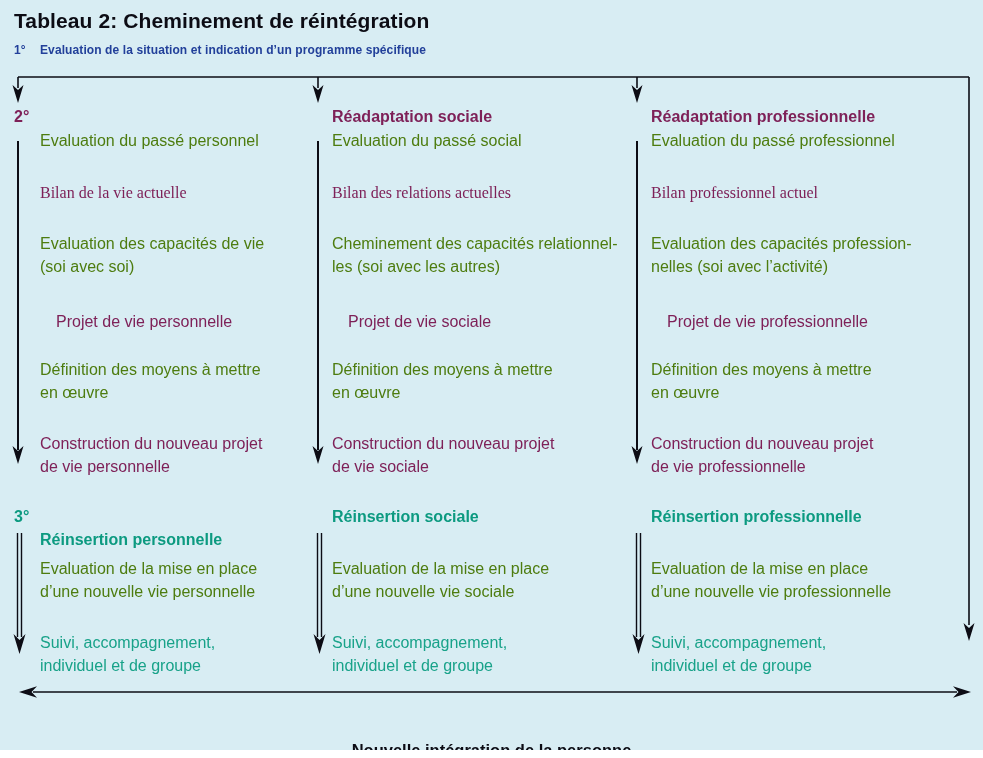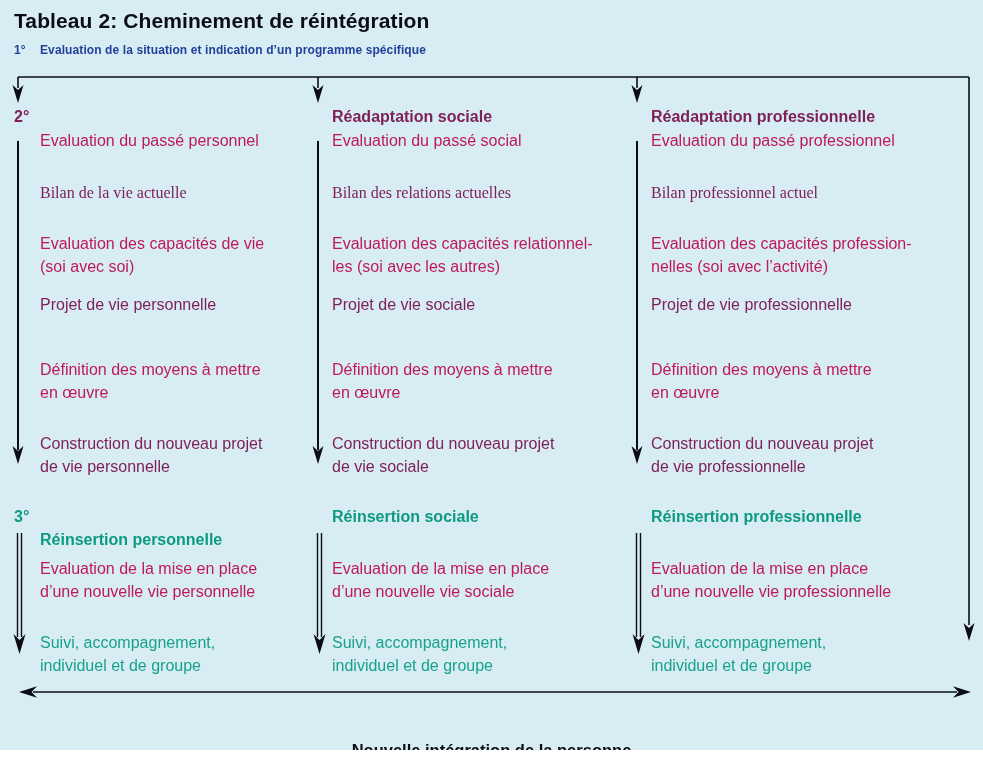--- a/index.html
+++ b/index.html
@@ -21,23 +21,23 @@
   }
   .step1 .num{display:inline-block;width:26px;}
   .col{position:absolute;top:0;width:325px;}
   .c0{left:40px;} .c1{left:332px;} .c2{left:651px;}
   .row{
     position:absolute;left:0;
     white-space:pre-line;
     font-size:16px;line-height:22.6px;letter-spacing:0px;
   }
   .r-h2{top:106px;} .r-i1{top:130px;} .r-i2{top:182px;font-family:Liberation Serif, serif;} .r-i3{top:233px;}
-  .r-i4{top:294px;} .r-i5{top:359px;} .r-i6{top:433px;} .r-h3{top:506px;}
+  .r-i4{top:311px;margin-left:16px;} .r-i5{top:359px;} .r-i6{top:433px;} .r-h3{top:506px;}
   .r-i7{top:558px;} .r-i8{top:632px;}
-  .dark{color:#be185d;}
+  .dark{color:#4d7c0f;}
   .plum{color:#7e2158;}
   .tealitem{color:#18a289;}
   .h2row{font-weight:bold;color:#7e2158;}
   .h3row{font-weight:bold;color:#0c9a80;}
   .numtag{position:absolute;left:-26px;top:0;}
   .caption{
     position:absolute;left:0;top:705px;width:983px;
     text-align:center;font-size:16.5px;font-weight:bold;color:#0c0c14;margin-top:36px;
   }
 </style>
@@ -131,21 +131,21 @@
     <div class="row r-i7 dark">Evaluation de la mise en place
 d’une nouvelle vie personnelle</div>
     <div class="row r-i8 tealitem">Suivi, accompagnement,
 individuel et de groupe</div>
   </div>
 
   <div class="col c1">
     <div class="row r-h2 h2row">Réadaptation sociale</div>
     <div class="row r-i1 dark">Evaluation du passé social</div>
     <div class="row r-i2 plum">Bilan des relations actuelles</div>
-    <div class="row r-i3 dark">Evaluation des capacités relationnel-
+    <div class="row r-i3 dark">Cheminement des capacités relationnel-
 les (soi avec les autres)</div>
     <div class="row r-i4 plum">Projet de vie sociale</div>
     <div class="row r-i5 dark">Définition des moyens à mettre
 en œuvre</div>
     <div class="row r-i6 plum">Construction du nouveau projet
 de vie sociale</div>
     <div class="row r-h3 h3row">Réinsertion sociale</div>
     <div class="row r-i7 dark">Evaluation de la mise en place
 d’une nouvelle vie sociale</div>
     <div class="row r-i8 tealitem">Suivi, accompagnement,

